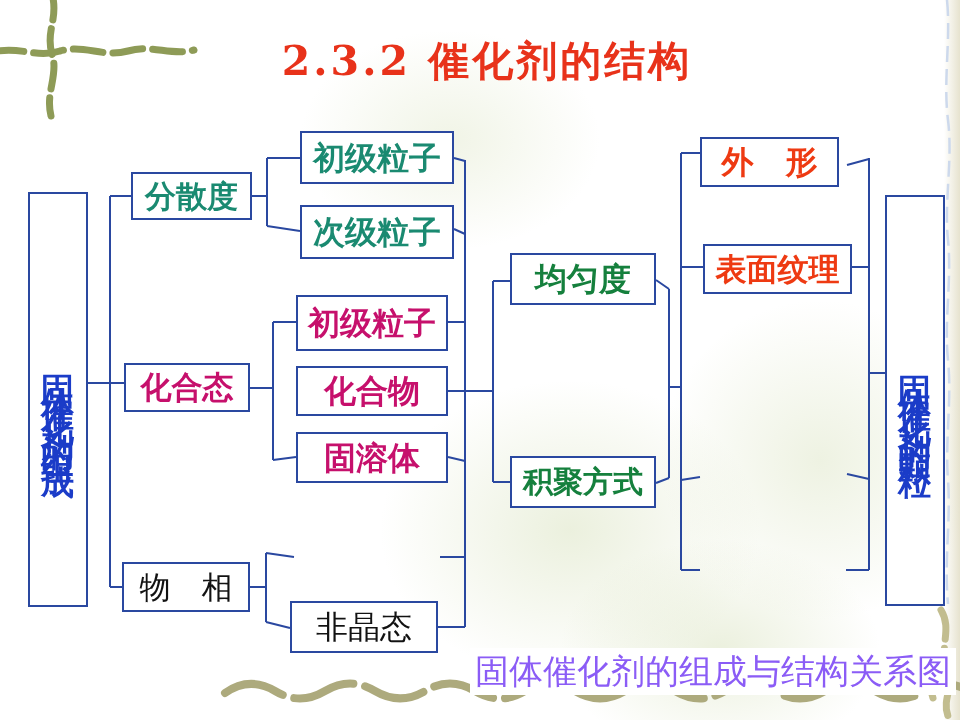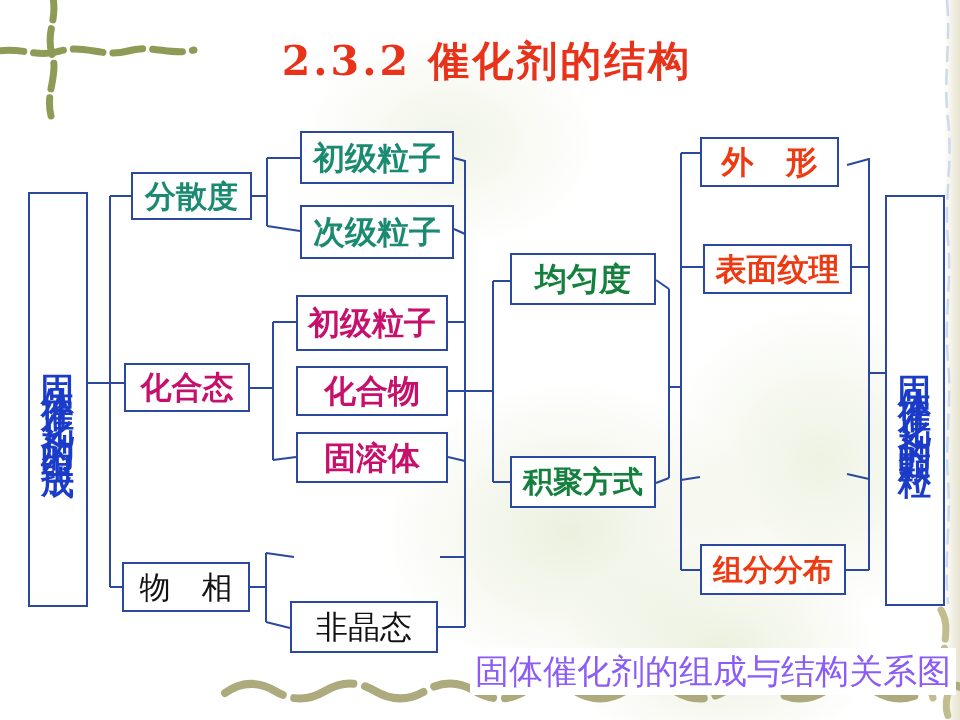--- a/index.html
+++ b/index.html
@@ -110,17 +110,16 @@
   <div class="node t-crimson" style="left:296px;top:366px;width:152px;height:50px;">化合物</div>
   <div class="node t-crimson" style="left:296px;top:432px;width:152px;height:51px;">固溶体</div>
 
   <div class="node t-black" style="left:290px;top:601px;width:148px;height:52px;">非晶态</div>
 
   <div class="node t-ltblue" style="left:510px;top:253px;width:146px;height:52px;">均匀度</div>
   <div class="node t-ltblue" style="left:510px;top:456px;width:146px;height:52px;font-size:30px;">积聚方式</div>
 
   <div class="node t-red" style="left:700px;top:137px;width:139px;height:50px;">外　形</div>
   <div class="node t-red" style="left:703px;top:244px;width:149px;height:50px;font-size:31px;">表面纹理</div>
-  <div class="node t-red" style="left:700px;top:544px;width:146px;height:51px;font-size:30px;">组分分布</div>
 
   <div class="caption">固体催化剂的组成与结构关系图</div>
 
 </div>
 
 </body></html>

